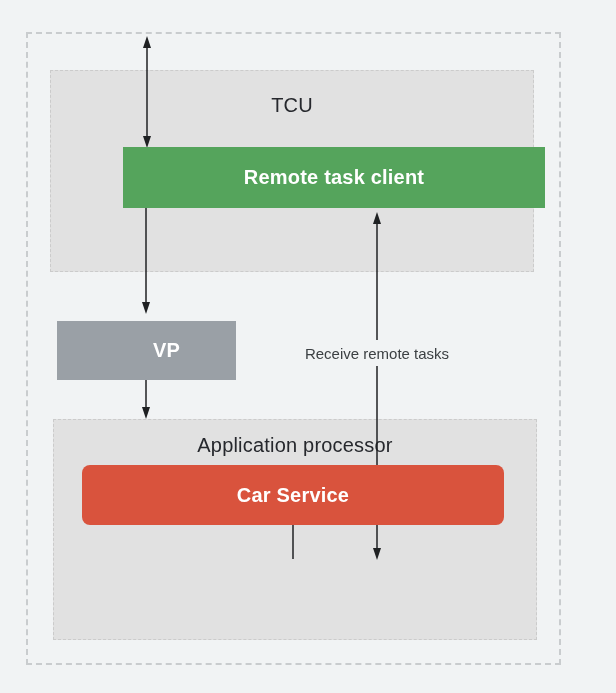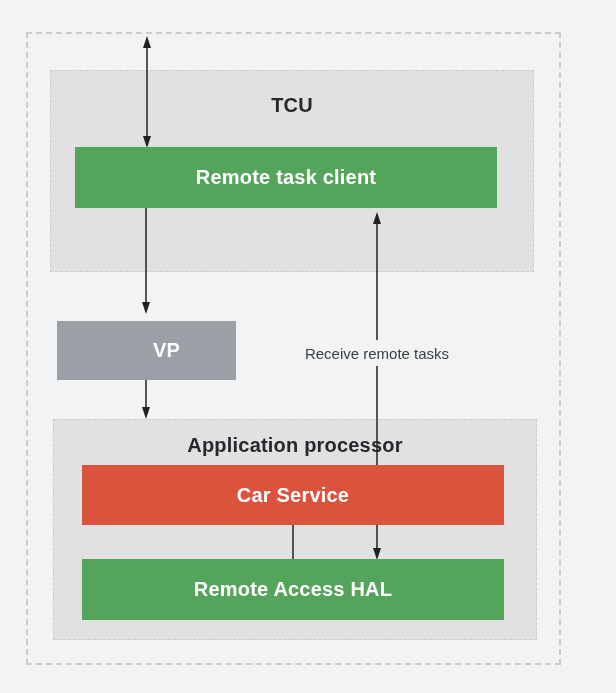--- a/index.html
+++ b/index.html
@@ -31,34 +31,34 @@
   .container-box {
     position: absolute;
     background: var(--container_bg);
     border: 1px dashed var(--container_border);
   }
   .tcu-box  { left: 50px; top: 70px;  width: 484px; height: 202px; }
   .app-box  { left: 53px; top: 419px; width: 484px; height: 221px; }
 
   .container-title {
     display: block; width: 100%; text-align: center;
-    font-weight: bold; font-size: 20px; color: var(--heading_text);
+    font-weight: normal; font-size: 20px; color: var(--heading_text);
     letter-spacing: 0.2px;
   }
   .tcu-box .container-title { padding-top: 23px; }
   .app-box .container-title { padding-top: 14px; }
 
   .node {
     position: absolute;
     display: flex; align-items: center; justify-content: center;
     font-weight: bold; font-size: 20px; color: var(--box_text);
     letter-spacing: 0.2px;
   }
-  .node-green { background: var(--green); }
-  .node-red   { background: var(--red); }
+  .node-green { background: var(--green); margin-left: 48px; }
+  .node-red   { background: var(--red); border-radius: 8px; }
   .node-gray  { background: var(--gray); }
 
   .remote-task-client { left: 75px; top: 147px; width: 422px; height: 61px; }
   .vp-box             { left: 57px; top: 321px; width: 179px; height: 59px; padding-left: 40px; }
   .car-service        { left: 82px; top: 465px; width: 422px; height: 60px; }
   .remote-access-hal  { left: 82px; top: 559px; width: 422px; height: 61px; }
 
   .arrow-layer {
     position: absolute; left: 0; top: 0; width: 616px; height: 693px;
     color: var(--line); pointer-events: none;
@@ -122,19 +122,16 @@
   </div>
 
   <div class="node node-gray vp-box">
     <span>VP</span>
   </div>
 
   <div class="node node-red car-service">
     <span>Car Service</span>
   </div>
 
-  <div class="node node-green remote-access-hal">
-    <span>Remote Access HAL</span>
-  </div>
 
   <div class="edge-label">Receive remote tasks</div>
 
 </div>
 
 </body></html>

